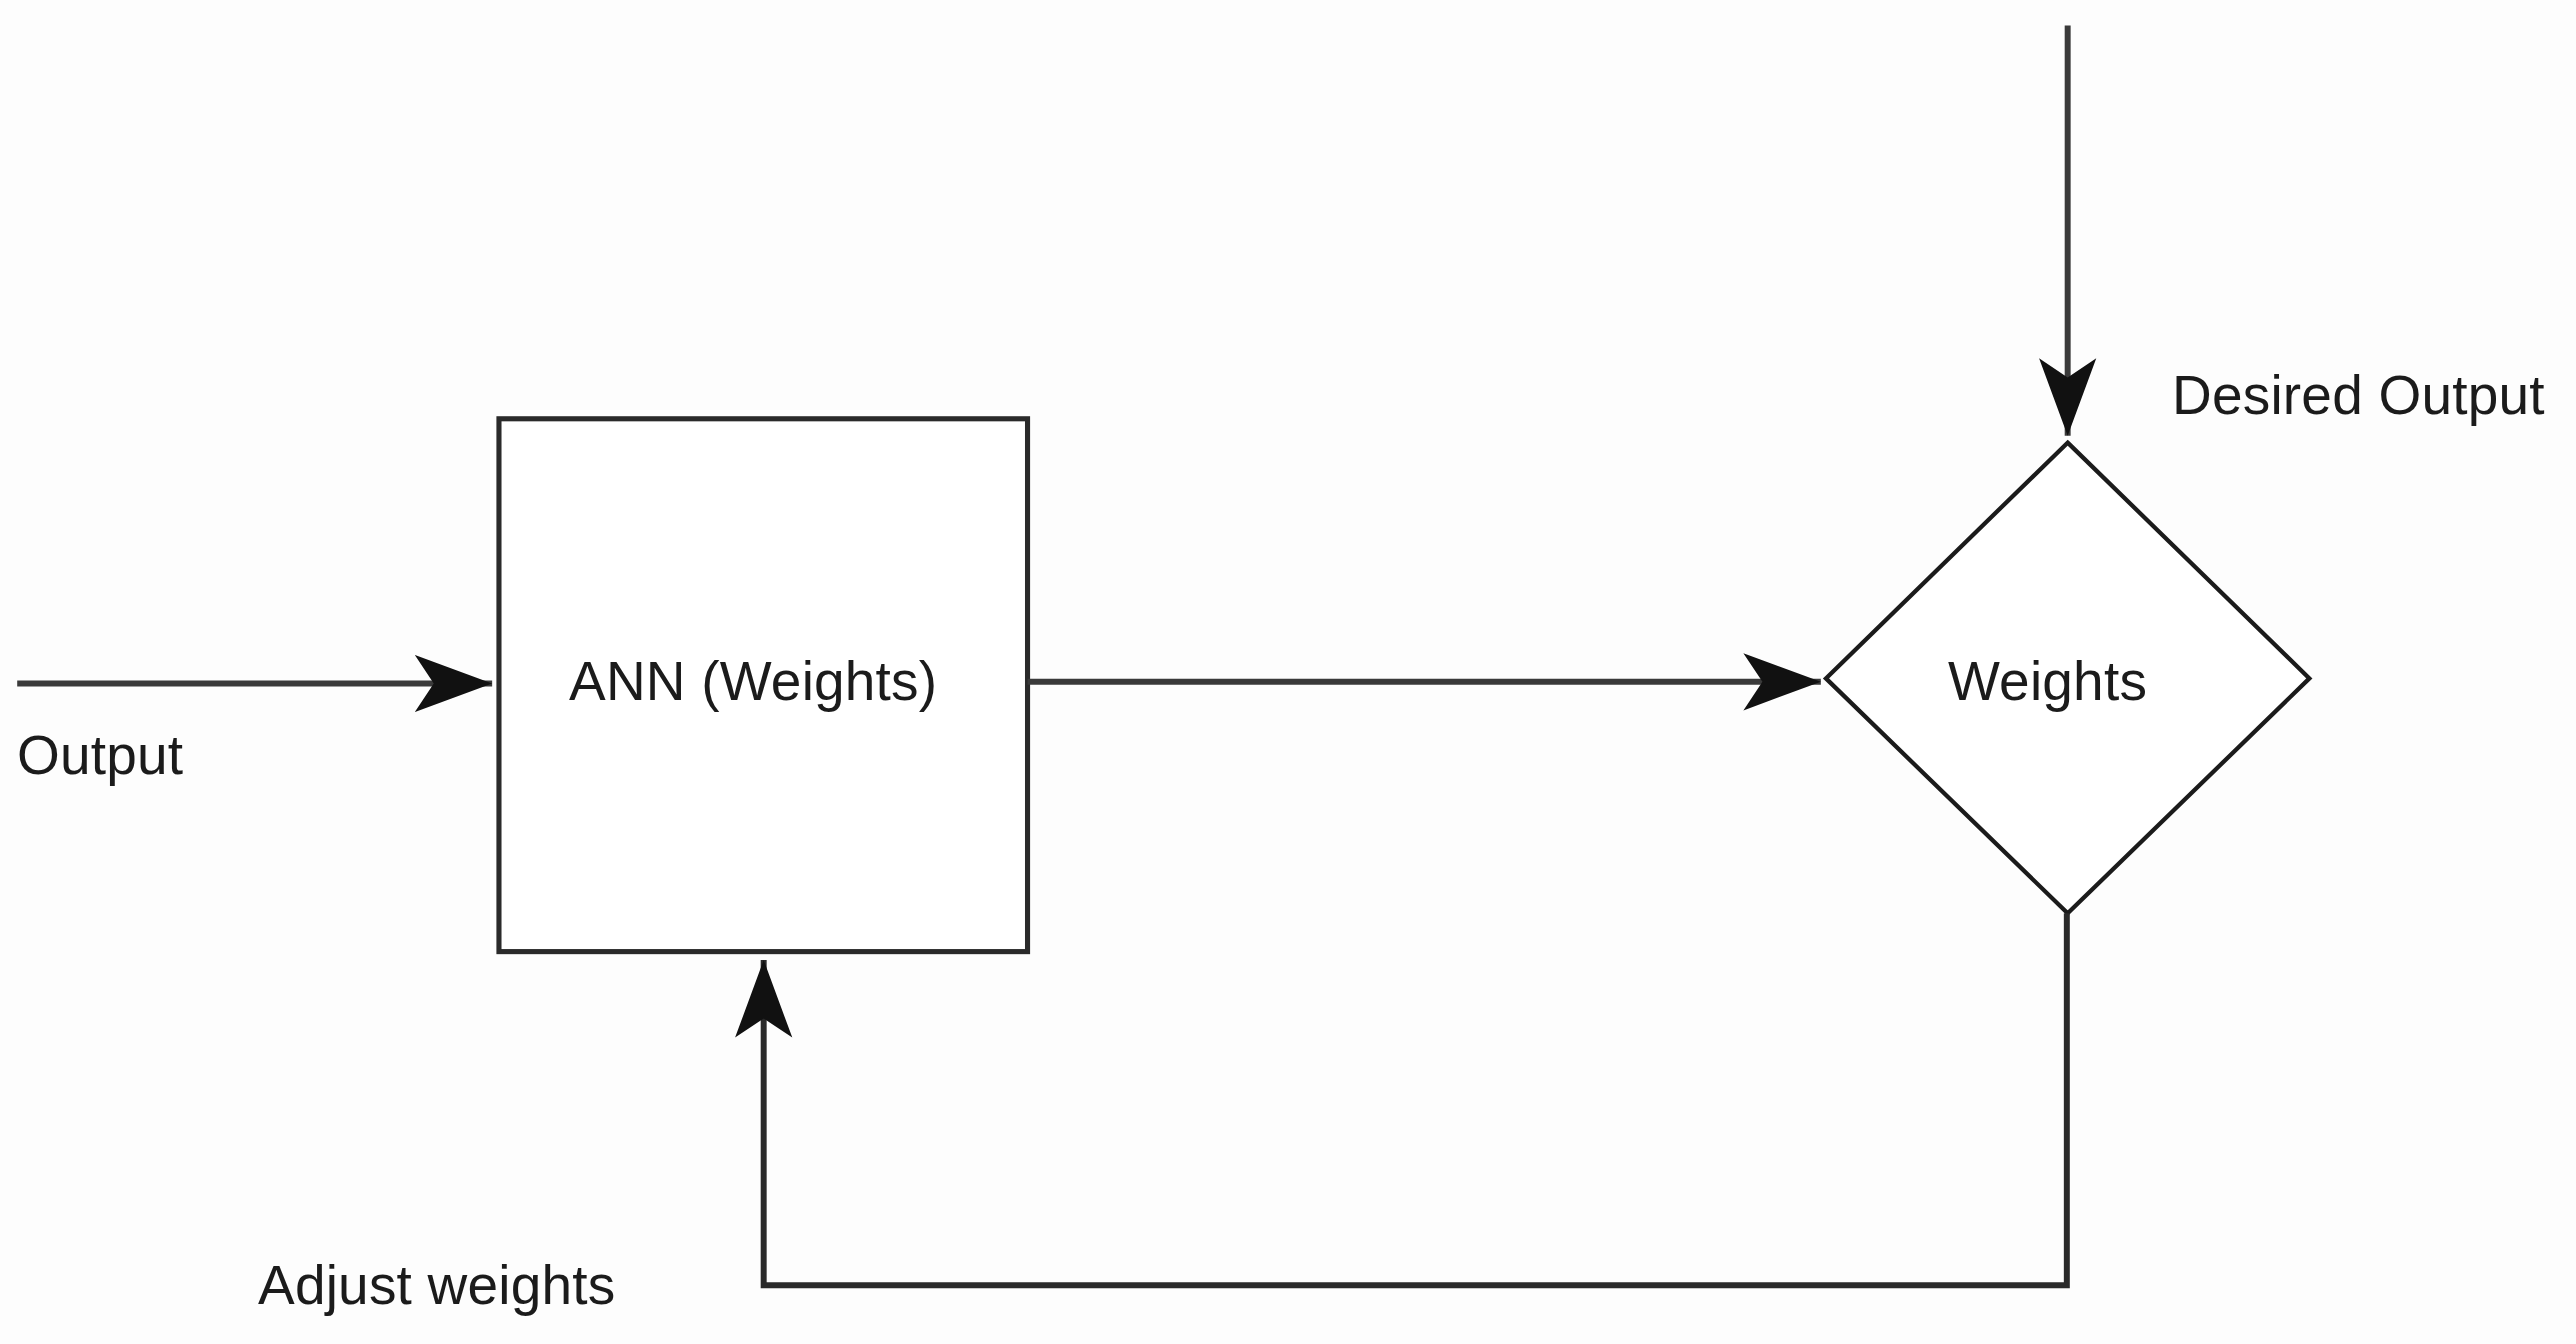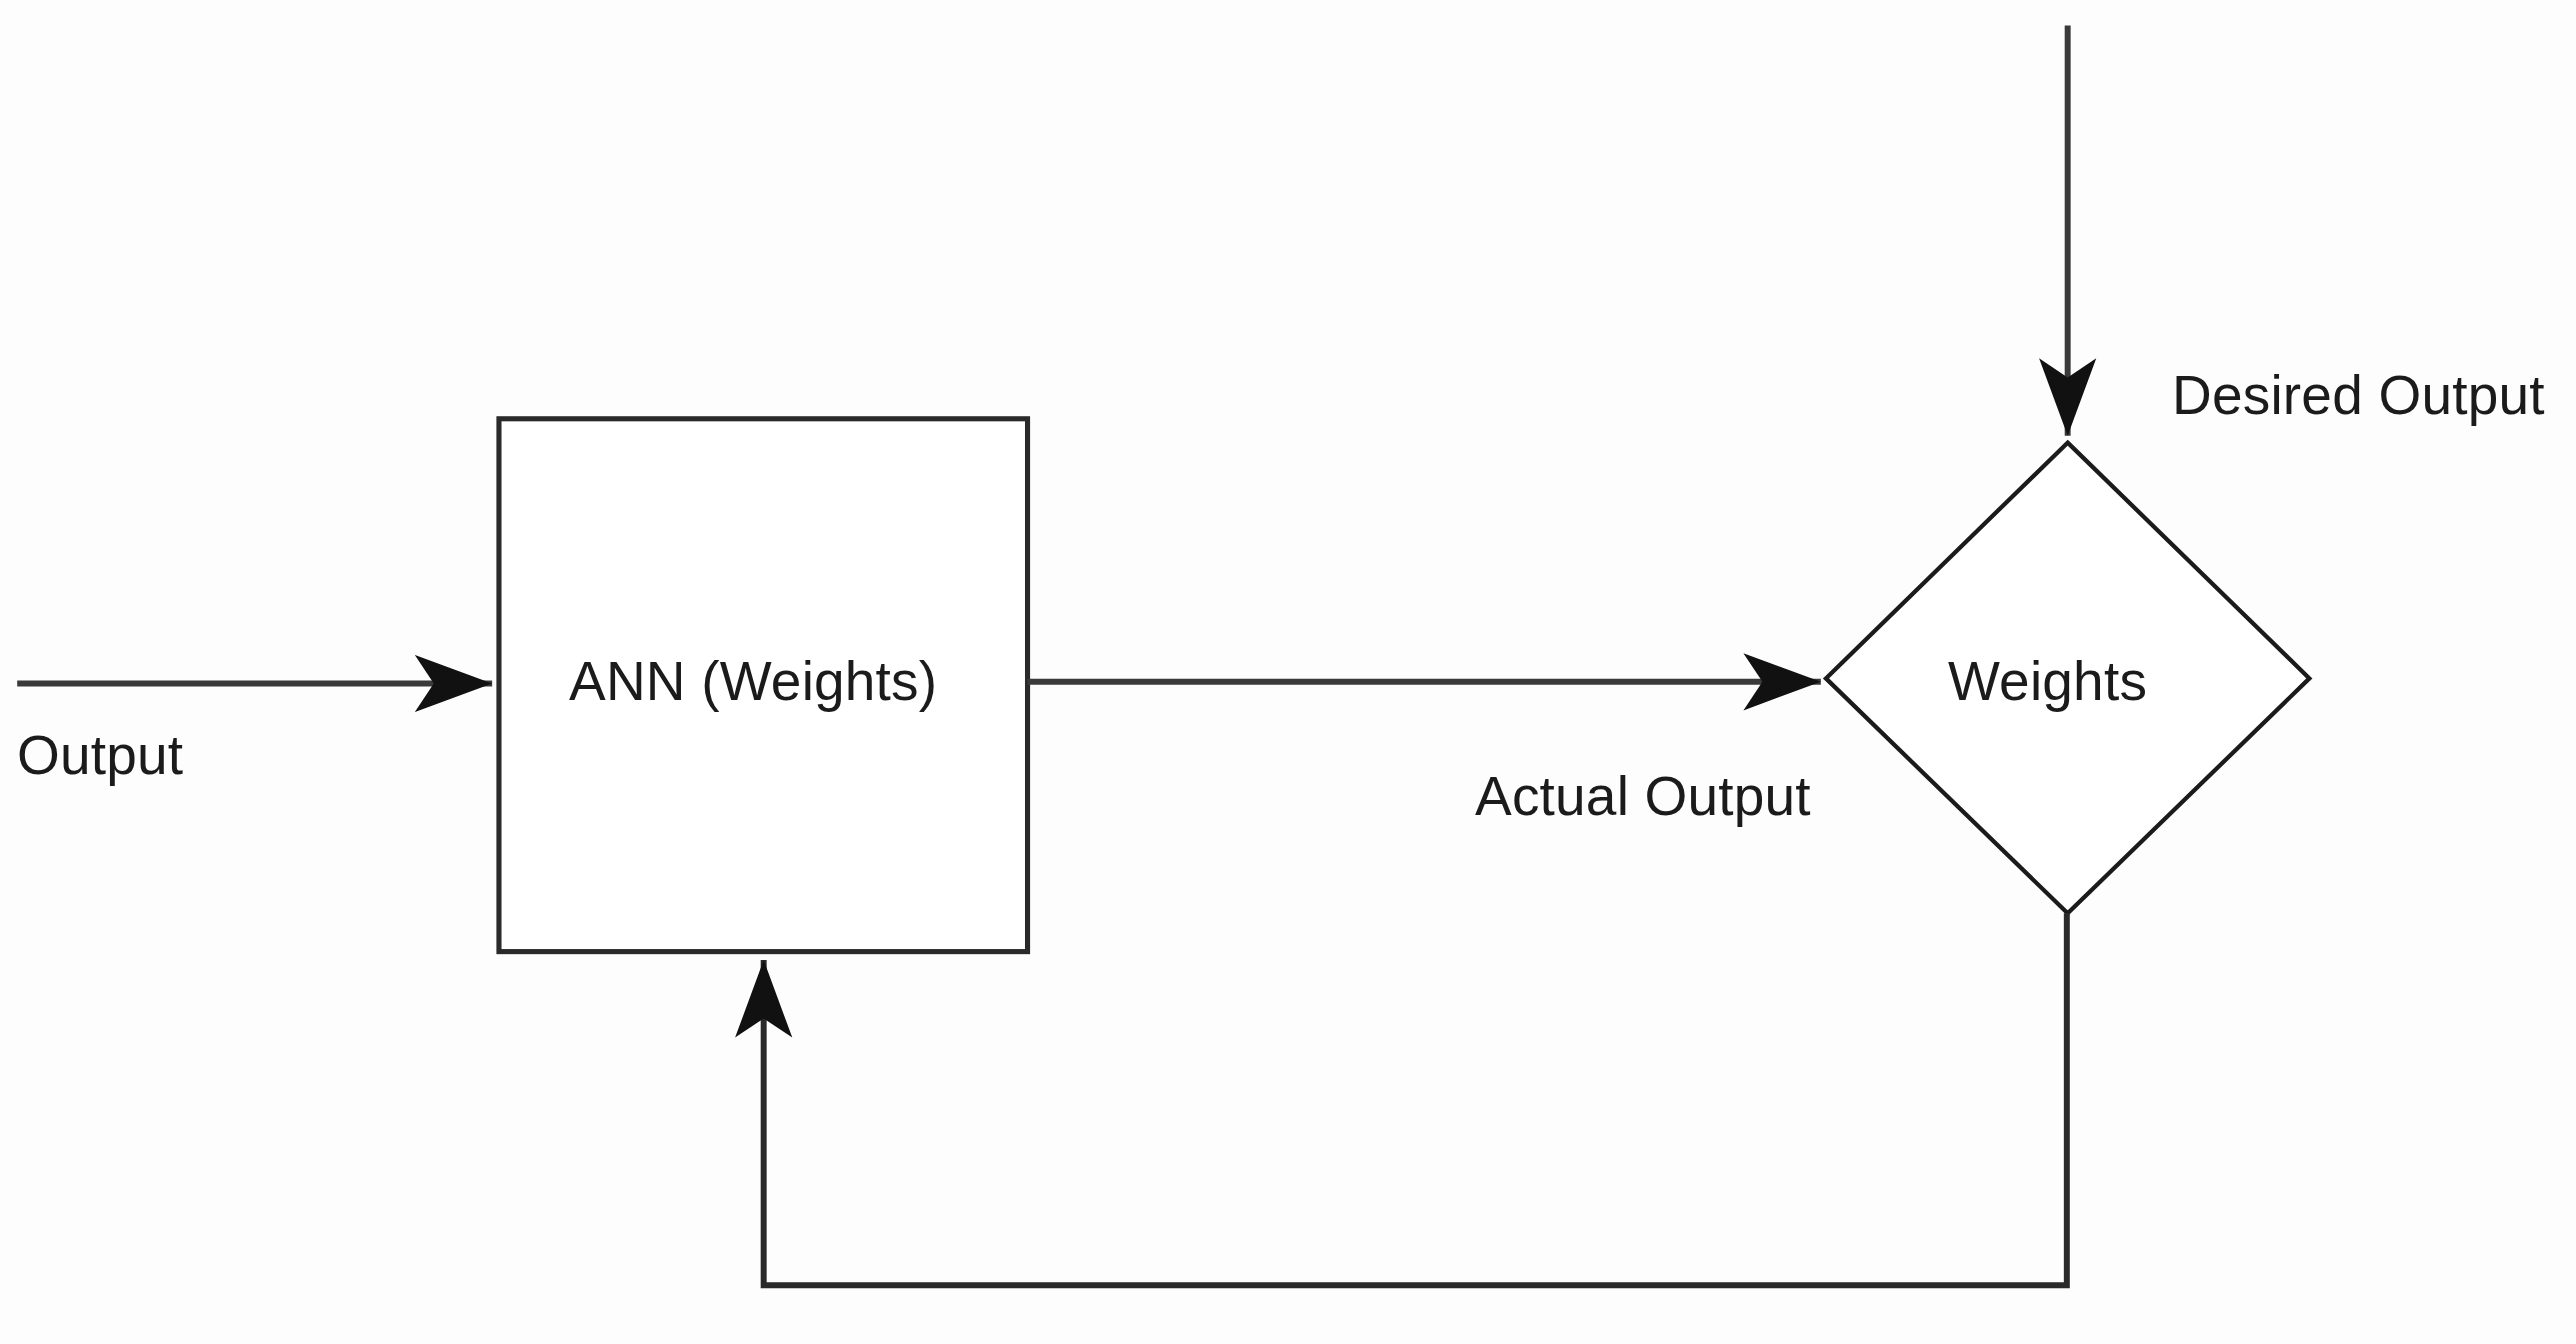--- a/index.html
+++ b/index.html
@@ -69,21 +69,21 @@
 
     <line x1="2429" y1="30" x2="2429" y2="512" stroke="#3a3a3a" stroke-width="7" marker-end="url(#arrow-down)"></line>
 
     <path d="M 2428 1073 L 2428 1510 L 897 1510 L 897 1128" fill="none" stroke="#2a2a2a" stroke-width="7" marker-end="url(#arrow-up)"></path>
   </svg>
 
   <div class="dgm-label lbl-input">Output</div>
 
   <div class="dgm-label lbl-ann">ANN (Weights)</div>
 
-  <div class="dgm-label lbl-actual">Actual Output</div>
 
   <div class="dgm-label lbl-compare">Weights</div>
 
   <div class="dgm-label lbl-desired">Desired Output</div>
 
+  <div class="dgm-label lbl-adjust">Adjust weights</div>
 
 </div>
 
 
 </body></html>

